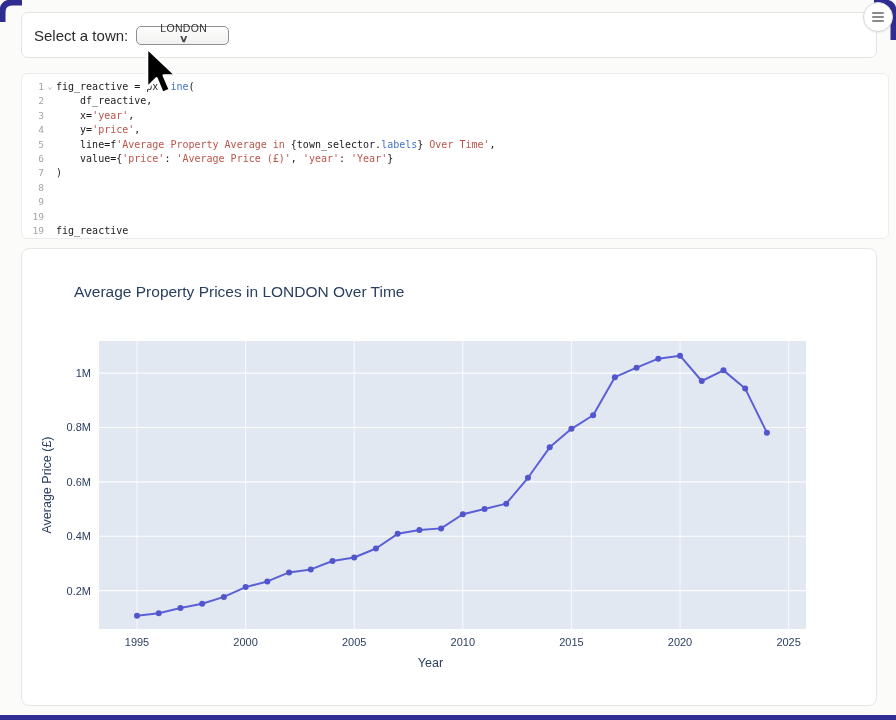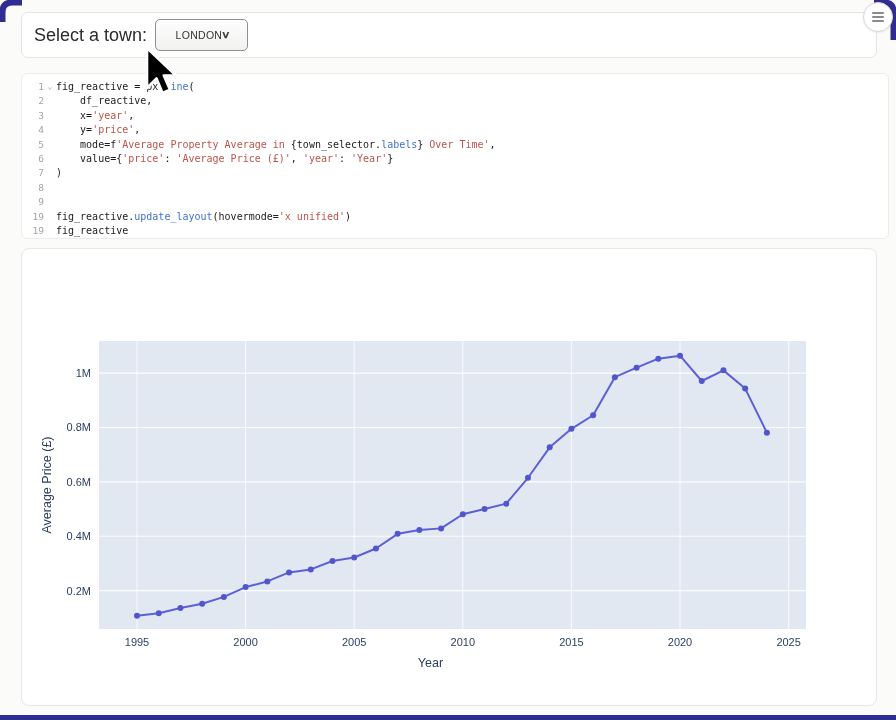--- a/index.html
+++ b/index.html
@@ -26,26 +26,26 @@
   }
   .menu-btn .bars { display:flex; flex-direction:column; gap:2.5px; }
   .menu-btn .bars i { display:block; width:12px; height:1.8px; background:#8a8a8a; border-radius:1px; }
   
   .card {
     position:absolute; background:#fff; border:1px solid #e4e4e2; border-radius:8px;
   }
   
   #selector-card { left:21px; top:12px; width:856px; height:46px;
     display:flex; align-items:center; padding-left:12px; border-radius:7px; }
-  .selector-label { font-size:18px; color:#2b2b2b; margin-right:8px; }
+  .selector-label { font-size:15px; color:#2b2b2b; margin-right:8px; }
   .town-select {
-    width:93px; height:32px; border:1px solid #8f8f8f; border-radius:5px;
+    width:93px; height:19px; border:1px solid #8f8f8f; border-radius:5px;
     background:linear-gradient(#fdfdfd,#f1f1f0);
-    display:flex; align-items:center; justify-content:center;
-    padding:0 7px 0 9px; cursor:pointer;
+    display:flex; align-items:center; justify-content:flex-end;
+    padding:0 7px 0 9px; cursor:pointer;flex-direction:column;
   }
   .town-select .val { font-size:10.5px; color:#333; letter-spacing:.3px; }
   .town-select .chev { font-size:10px; color:#444; font-weight:bold; transform:scaleX(1.3); line-height:1; }
   
   #code-card { left:21px; top:73px; width:868px; height:166px; border-color:#ececea;
     border-radius:6px; padding:6px 0 5px 0; overflow:hidden; }
   .code-line { display:flex; height:14.4px; line-height:14.4px;
     font-family:"DejaVu Sans Mono", monospace; font-size:10px; white-space:pre; }
   .gutter { width:22px; text-align:right; color:#a3a3a3; flex:0 0 22px; font-size:9.5px; }
   .foldcol { width:12px; flex:0 0 12px; text-align:center; color:#b0b0b0; font-size:8px; }
@@ -91,31 +91,32 @@
     <span class="chev">∨</span>
   </div>
 </div>
 
 <div class="card" id="code-card">
   <div>
       <div class="code-line"><span class="gutter">1</span><span class="foldcol">⌄</span><span class="code-text"><span>fig_reactive = px.</span><span class="tok-fn">line</span><span>(</span></span></div>
       <div class="code-line"><span class="gutter">2</span><span class="foldcol"></span><span class="code-text"><span>    df_reactive,</span></span></div>
       <div class="code-line"><span class="gutter">3</span><span class="foldcol"></span><span class="code-text"><span>    x=</span><span class="tok-str">'year'</span><span>,</span></span></div>
       <div class="code-line"><span class="gutter">4</span><span class="foldcol"></span><span class="code-text"><span>    y=</span><span class="tok-str">'price'</span><span>,</span></span></div>
-      <div class="code-line"><span class="gutter">5</span><span class="foldcol"></span><span class="code-text"><span>    mode=f</span><span class="tok-str">'Average Property Average in </span><span>{town_selector.</span><span class="tok-fn">labels</span><span>}</span><span class="tok-str"> Over Time'</span><span>,</span></span></div>
+      <div class="code-line"><span class="gutter">5</span><span class="foldcol"></span><span class="code-text"><span>    line=f</span><span class="tok-str">'Average Property Average in </span><span>{town_selector.</span><span class="tok-fn">labels</span><span>}</span><span class="tok-str"> Over Time'</span><span>,</span></span></div>
       <div class="code-line"><span class="gutter">6</span><span class="foldcol"></span><span class="code-text"><span>    value={</span><span class="tok-str">'price'</span><span>: </span><span class="tok-str">'Average Price (£)'</span><span>, </span><span class="tok-str">'year'</span><span>: </span><span class="tok-str">'Year'</span><span>}</span></span></div>
       <div class="code-line"><span class="gutter">7</span><span class="foldcol"></span><span class="code-text"><span>)</span></span></div>
       <div class="code-line"><span class="gutter">8</span><span class="foldcol"></span><span class="code-text"></span></div>
       <div class="code-line"><span class="gutter">9</span><span class="foldcol"></span></div>
-      <div class="code-line"><span class="gutter">19</span><span class="foldcol"></span><span class="code-text"><span>fig_reactive.</span><span class="tok-fn">update_layout</span><span>(hovermode=</span><span class="tok-str">'x unified'</span><span>)</span></span></div>
+      <div class="code-line"><span class="gutter">19</span><span class="foldcol"></span></div>
       <div class="code-line"><span class="gutter">19</span><span class="foldcol"></span><span class="code-text"><span>fig_reactive</span></span></div>
     </div>
 </div>
 
 <div class="card" id="chart-card">
+  <div class="chart-title">Average Property Prices in LONDON Over Time</div>
   <svg id="chart-svg" width="856" height="458">
       <rect x="77" y="92" width="707" height="288" fill="#e2e8f2"></rect>
       <line x1="115.01075268817209" x2="115.01075268817209" y1="92" y2="380" stroke="#ffffff" stroke-width="1" opacity="0.8"></line>
       <line x1="223.61290322580666" x2="223.61290322580666" y1="92" y2="380" stroke="#ffffff" stroke-width="1" opacity="0.8"></line>
       <line x1="332.21505376344123" x2="332.21505376344123" y1="92" y2="380" stroke="#ffffff" stroke-width="1" opacity="0.8"></line>
       <line x1="440.8172043010758" x2="440.8172043010758" y1="92" y2="380" stroke="#ffffff" stroke-width="1" opacity="0.8"></line>
       <line x1="549.4193548387103" x2="549.4193548387103" y1="92" y2="380" stroke="#ffffff" stroke-width="1" opacity="0.8"></line>
       <line x1="658.0215053763449" x2="658.0215053763449" y1="92" y2="380" stroke="#ffffff" stroke-width="1" opacity="0.8"></line>
       <line x1="766.6236559139795" x2="766.6236559139795" y1="92" y2="380" stroke="#ffffff" stroke-width="1" opacity="0.8"></line>
       <line x1="77" x2="784" y1="341.6543909348442" y2="341.6543909348442" stroke="#ffffff" stroke-width="1.2" opacity="0.9"></line>

